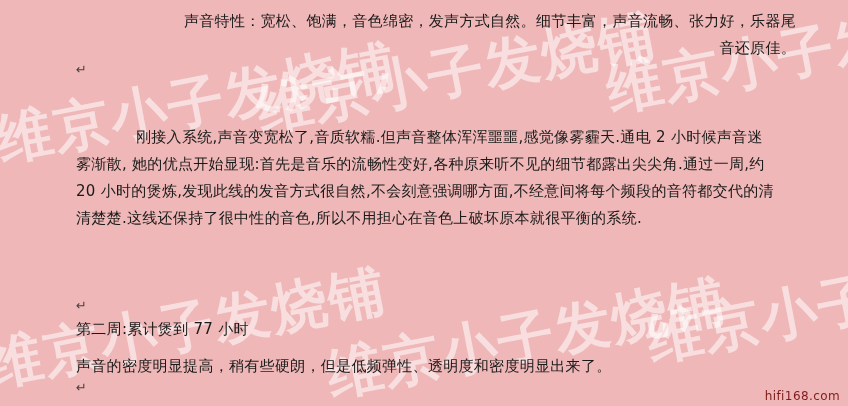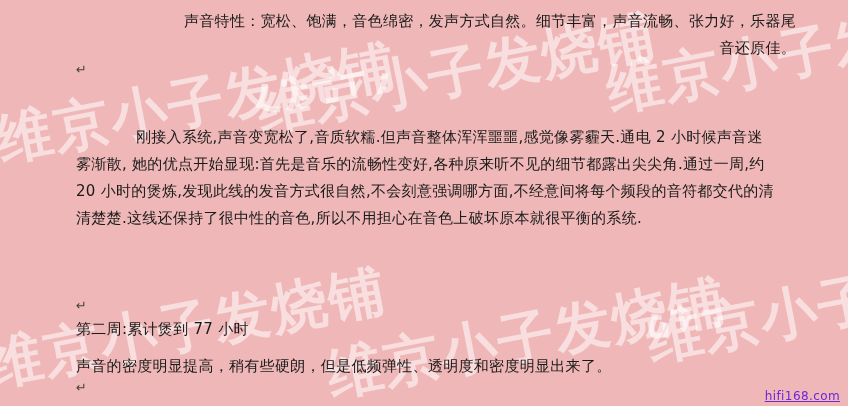--- a/index.html
+++ b/index.html
@@ -75,24 +75,23 @@
   .pc-a { left: 76px;  top: 62px; }
   .pc-b { left: 76px;  top: 298px; }
   .pc-c { left: 76px;  top: 380px; }
 
   
   .credit {
     position: absolute;
     right: 8px;
     bottom: 3px;
     font-size: 12px;
-    color: #6d28d9;
+    color: #7f1d1d;
     font-family: "DejaVu Sans", "Liberation Sans", sans-serif;
     letter-spacing: 0.4px;
-    text-decoration: underline;
   }
 </style>
 </head>
 <body>
 
 <div id="page">
 
   <div class="wm wm-1">维京小子发烧铺</div>
   <div class="wm wm-2">维京小子发烧铺</div>
   <div class="wm wm-3">维京小子发烧铺</div>

